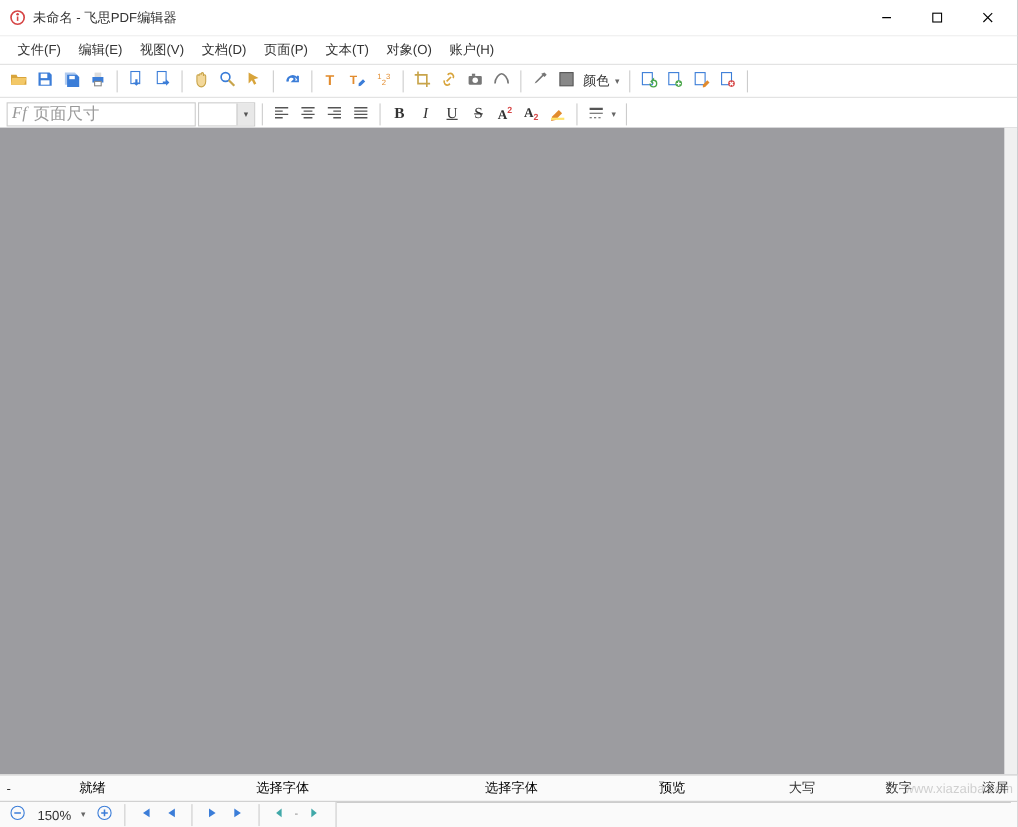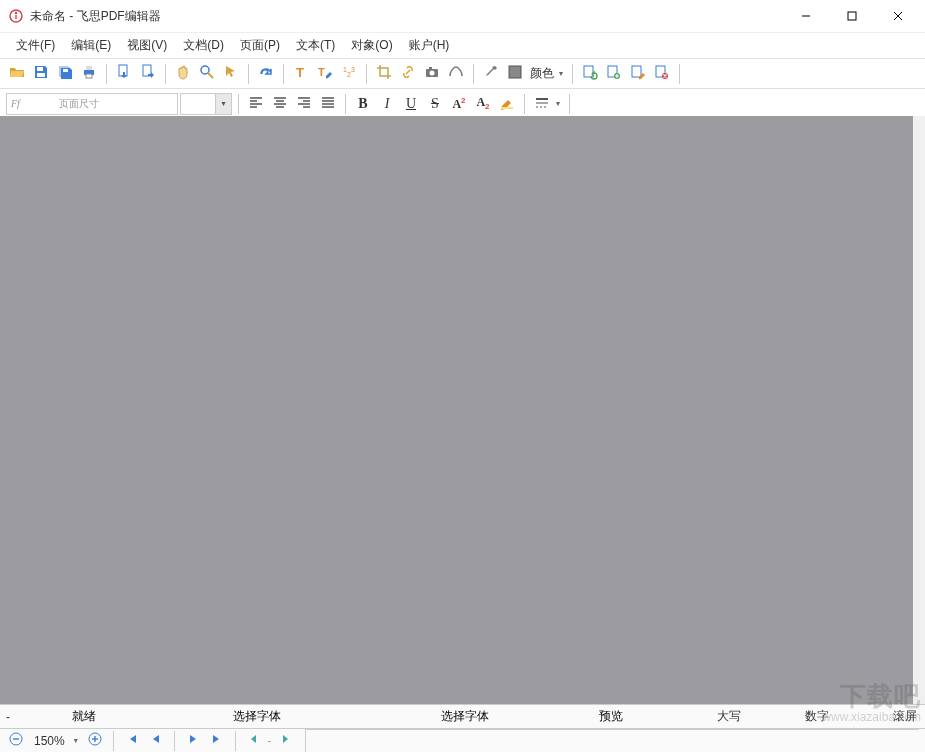--- a/index.html
+++ b/index.html
@@ -17,21 +17,21 @@
 .menu-item { padding: 4px 8px; font-size: 12px; cursor: pointer; }
 
 
 .toolbar { height: 30px; display: flex; align-items: center; padding: 2px 6px; border-bottom: 1px solid #e0e0e0; gap: 2px; }
 .toolbar2 { height: 30px; display: flex; align-items: center; padding: 2px 6px; border-bottom: 1px solid #e0e0e0; gap: 2px; }
 .tsep { width: 1px; height: 20px; background: #ccc; margin: 0 4px; }
 .tbtn { width: 22px; height: 22px; display: flex; align-items: center; justify-content: center; cursor: pointer; border: 1px solid transparent; border-radius: 2px; }
 .tbtn svg { width: 16px; height: 16px; }
 .drop { width: 8px; font-size: 8px; color: #666; cursor: pointer; padding-left: 1px; }
 .color-label { font-size: 12px; margin: 0 2px; text-align: center; }
-.font-box { width: 172px; height: 22px; border: 1px solid #ccc; display: flex; align-items: center; padding: 0 4px; color: #999; font-size: 10px; cursor: text; background: #fff; gap: 33px; }
+.font-box { width: 172px; height: 22px; border: 1px solid #ccc; display: flex; align-items: center; padding: 0 4px; color: #999; font-size: 15px; cursor: text; background: #fff; }
 .font-box .ff { font-style: italic; margin-right: 6px; font-family: serif; }
 .size-box { width: 52px; height: 22px; border: 1px solid #ccc; display: flex; align-items: center; background: #fff; }
 .size-drop { width: 16px; height: 20px; background: #e8e8e8; border-left: 1px solid #ccc; display: flex; align-items: center; justify-content: center; font-size: 8px; color: #555; cursor: pointer; margin-left: auto; }
 
 
 .canvas { background: #9c9ca0; position: absolute; left: 0; right: 0; top: 116px; bottom: 48px; border-right: 12px solid #f0f0f0; }
 
 
 .statusbar { position: absolute; bottom: 24px; left: 0; right: 0; height: 24px; display: flex; align-items: center; border-top: 1px solid #ccc; background: #fafafa; font-size: 12px; }
 .statusbar .s-item { padding: 0 8px; margin-left: 48px; }
@@ -396,15 +396,14 @@
   <div class="navbtn">
       <span><svg width="14" height="14" viewBox="0 0 14 14">
           <path class="ic-teal" d="M5 3l5 4-5 4z"></path>
         </svg></span>
     </div>
 
   <div class="tabbase"></div>
 </div>
 
 <div class="wm">
-  <div class="big">下载吧</div>
   <div>www.xiazaiba.com</div>
 </div>
 
 </body></html>

